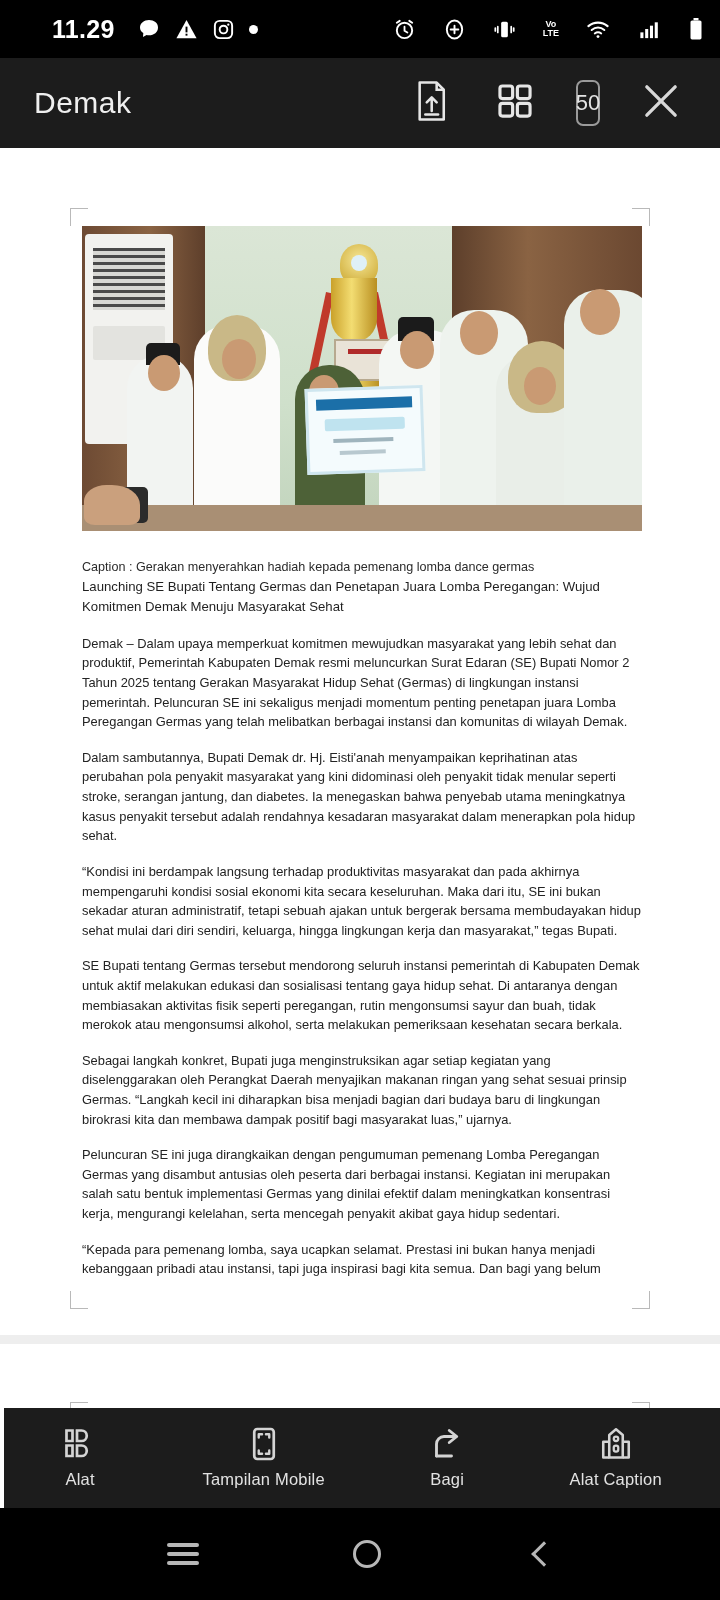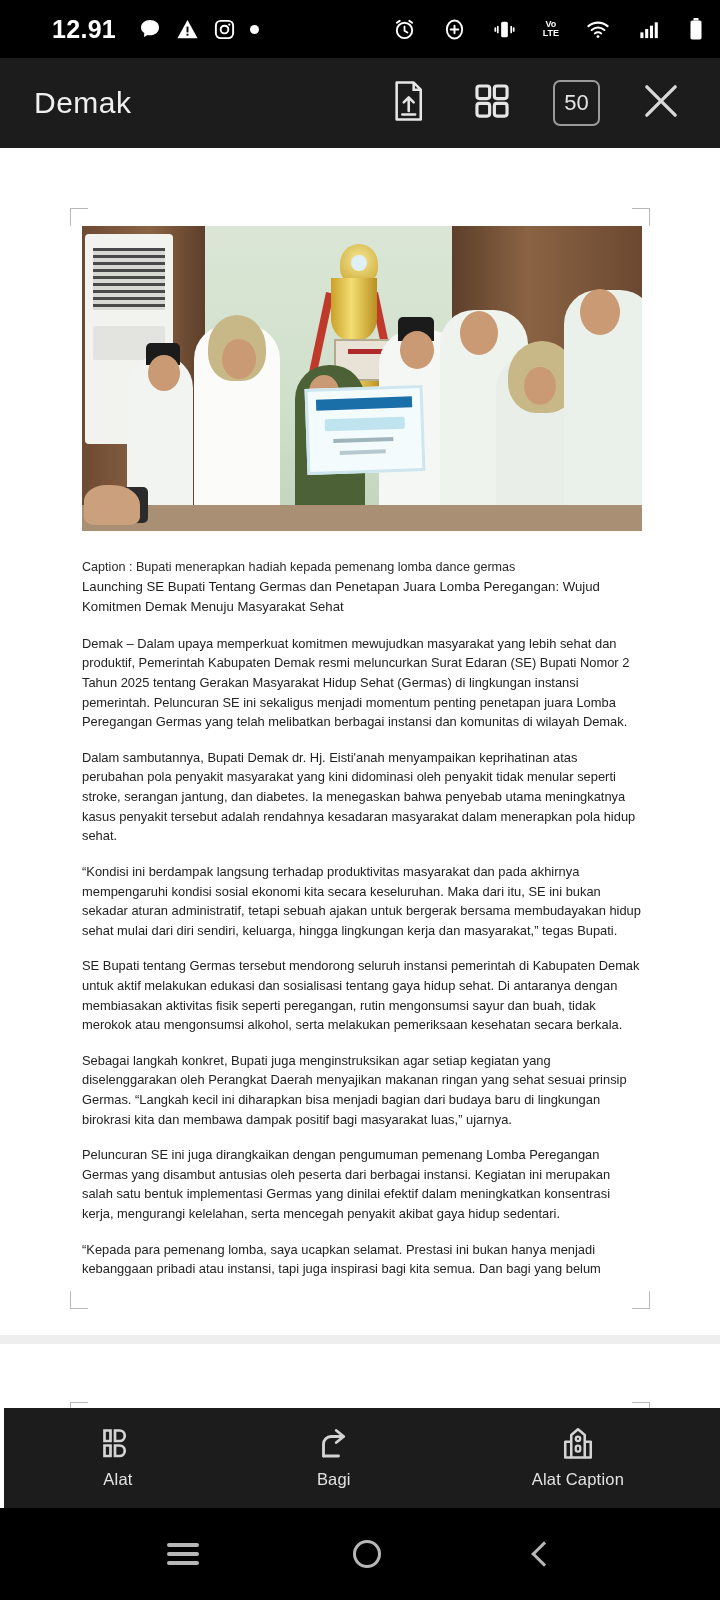--- a/index.html
+++ b/index.html
@@ -27,21 +27,21 @@
   
   .toolbar {
     height: 90px; background: #1c1c1c; display: flex; align-items: center;
     padding: 0 22px; color: #e8e8e8;
   }
   .tb-title { font-size: 30px; font-weight: 400; color: #efefef; margin-left: 12px; letter-spacing: .5px; }
   .tb-spacer { flex: 1; }
   .tb-actions { display: flex; align-items: center; gap: 38px; margin-right: 14px; }
   .tb-btn { display: flex; align-items: center; justify-content: center; width: 46px; height: 46px; }
   .page-count-box {
-    width: 47px; height: 46px; border: 2px solid #9a9a9a; border-radius: 7px;
+    width: 24px; height: 46px; border: 2px solid #9a9a9a; border-radius: 7px;
     display: flex; align-items: center; justify-content: center;
     font-size: 22px; color: #e4e4e4;
   }
 
   
   .doc-scroll {
     position: absolute; top: 148px; left: 0; right: 0; bottom: 192px;
     background: #fff; overflow: hidden;
   }
   .page { position: relative; background: #fff; width: 720px; }
@@ -119,21 +119,21 @@
   .sb-hamburger div { width: 32px; height: 4px; background: #b7b7b7; margin: 5px 0; border-radius: 2px; }
   .sb-home { width: 28px; height: 28px; border: 3.5px solid #b7b7b7; border-radius: 50%; }
   .sb-back { width: 18px; height: 18px; border-left: 3.5px solid #b7b7b7; border-bottom: 3.5px solid #b7b7b7; transform: rotate(45deg); }
 </style>
 </head>
 <body>
 
 <div class="phone">
 
   <div class="statusbar">
-    <div class="sb-time">12.91</div>
+    <div class="sb-time">11.29</div>
     <div class="sb-left-icons">
       <span class="sb-ic">
         <svg width="24" height="24" viewBox="0 0 24 24">
             <path d="M12 3C7 3 3 6.3 3 10.4c0 2.3 1.3 4.3 3.3 5.7L6 20l3.6-2c.8.2 1.6.3 2.4.3 5 0 9-3.3 9-7.9S17 3 12 3z" fill="#fff"></path>
           </svg>
       </span>
       <span class="sb-ic">
         <svg width="23" height="23" viewBox="0 0 24 24">
             <path d="M12 2 1.5 21h21L12 2z" fill="#fff"></path>
             <rect x="11" y="9" width="2" height="6" fill="#000"></rect>
@@ -287,21 +287,21 @@
             <div class="cert-head"></div>
             <div class="cert-band"></div>
             <div class="cert-l1"></div>
             <div class="cert-l2"></div>
           </div>
 
           <div class="cam"></div>
           <div class="hand"></div>
         </div>
 
-        <div class="caption">Caption : Bupati menerapkan hadiah kepada pemenang lomba dance germas</div>
+        <div class="caption">Caption : Gerakan menyerahkan hadiah kepada pemenang lomba dance germas</div>
 
         <div class="headline">Launching SE Bupati Tentang Germas dan Penetapan Juara Lomba Peregangan: Wujud Komitmen Demak Menuju Masyarakat Sehat</div>
 
         <div class="para">Demak – Dalam upaya memperkuat komitmen mewujudkan masyarakat yang lebih sehat dan produktif, Pemerintah Kabupaten Demak resmi meluncurkan Surat Edaran (SE) Bupati Nomor 2 Tahun 2025 tentang Gerakan Masyarakat Hidup Sehat (Germas) di lingkungan instansi pemerintah. Peluncuran SE ini sekaligus menjadi momentum penting penetapan juara Lomba Peregangan Germas yang telah melibatkan berbagai instansi dan komunitas di wilayah Demak.</div>
         <div class="para">Dalam sambutannya, Bupati Demak dr. Hj. Eisti'anah menyampaikan keprihatinan atas perubahan pola penyakit masyarakat yang kini didominasi oleh penyakit tidak menular seperti stroke, serangan jantung, dan diabetes. Ia menegaskan bahwa penyebab utama meningkatnya kasus penyakit tersebut adalah rendahnya kesadaran masyarakat dalam menerapkan pola hidup sehat.</div>
         <div class="para">“Kondisi ini berdampak langsung terhadap produktivitas masyarakat dan pada akhirnya mempengaruhi kondisi sosial ekonomi kita secara keseluruhan. Maka dari itu, SE ini bukan sekadar aturan administratif, tetapi sebuah ajakan untuk bergerak bersama membudayakan hidup sehat mulai dari diri sendiri, keluarga, hingga lingkungan kerja dan masyarakat,” tegas Bupati.</div>
         <div class="para">SE Bupati tentang Germas tersebut mendorong seluruh instansi pemerintah di Kabupaten Demak untuk aktif melakukan edukasi dan sosialisasi tentang gaya hidup sehat. Di antaranya dengan membiasakan aktivitas fisik seperti peregangan, rutin mengonsumsi sayur dan buah, tidak merokok atau mengonsumsi alkohol, serta melakukan pemeriksaan kesehatan secara berkala.</div>
         <div class="para">Sebagai langkah konkret, Bupati juga menginstruksikan agar setiap kegiatan yang diselenggarakan oleh Perangkat Daerah menyajikan makanan ringan yang sehat sesuai prinsip Germas. “Langkah kecil ini diharapkan bisa menjadi bagian dari budaya baru di lingkungan birokrasi kita dan membawa dampak positif bagi masyarakat luas,” ujarnya.</div>
         <div class="para">Peluncuran SE ini juga dirangkaikan dengan pengumuman pemenang Lomba Peregangan Germas yang disambut antusias oleh peserta dari berbagai instansi. Kegiatan ini merupakan salah satu bentuk implementasi Germas yang dinilai efektif dalam meningkatkan konsentrasi kerja, mengurangi kelelahan, serta mencegah penyakit akibat gaya hidup sedentari.</div>
         <div class="para">“Kepada para pemenang lomba, saya ucapkan selamat. Prestasi ini bukan hanya menjadi kebanggaan pribadi atau instansi, tapi juga inspirasi bagi kita semua. Dan bagi yang belum</div>
@@ -324,20 +324,29 @@
         <svg width="36" height="36" viewBox="0 0 24 24">
             <path d="M3 3h4v7H3z" fill="none" stroke="#d4d4d4" stroke-width="1.8"></path>
             <path d="M10 3h3a3.5 3.5 0 0 1 0 7h-3z" fill="none" stroke="#d4d4d4" stroke-width="1.8"></path>
             <path d="M3 13h4v7H3z" fill="none" stroke="#d4d4d4" stroke-width="1.8"></path>
             <path d="M10 13h3a3.5 3.5 0 0 1 0 7h-3z" fill="none" stroke="#d4d4d4" stroke-width="1.8"></path>
           </svg>
       </span>
       <span class="bn-label">Alat</span>
     </div>
 
+    <div class="bn-item">
+      <span class="bn-ic">
+        <svg width="36" height="36" viewBox="0 0 24 24">
+            <rect x="5.5" y="2" width="13" height="20" rx="2" fill="none" stroke="#d4d4d4" stroke-width="1.8"></rect>
+            <path d="M8.5 5.5h2.2M8.5 5.5v2.2M15.5 5.5h-2.2M15.5 5.5v2.2M8.5 18.5h2.2M8.5 18.5v-2.2M15.5 18.5h-2.2M15.5 18.5v-2.2" stroke="#d4d4d4" stroke-width="1.6" stroke-linecap="round"></path>
+          </svg>
+      </span>
+      <span class="bn-label">Tampilan Mobile</span>
+    </div>
 
     <div class="bn-item">
       <span class="bn-ic">
         <svg width="36" height="36" viewBox="0 0 24 24">
             <path d="M5 20V12a5 5 0 0 1 5-5h7" fill="none" stroke="#d4d4d4" stroke-width="1.9" stroke-linecap="round" stroke-linejoin="round"></path>
             <path d="M13.5 3l5 4-5 4" fill="none" stroke="#d4d4d4" stroke-width="1.9" stroke-linecap="round" stroke-linejoin="round"></path>
             <path d="M5 20h10" fill="none" stroke="#d4d4d4" stroke-width="1.9" stroke-linecap="round"></path>
           </svg>
       </span>
       <span class="bn-label">Bagi</span>

